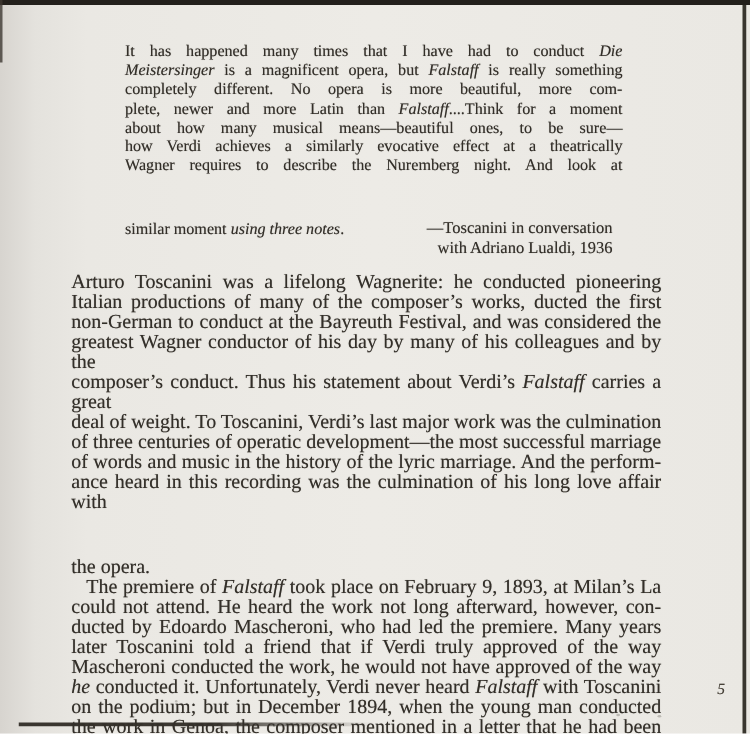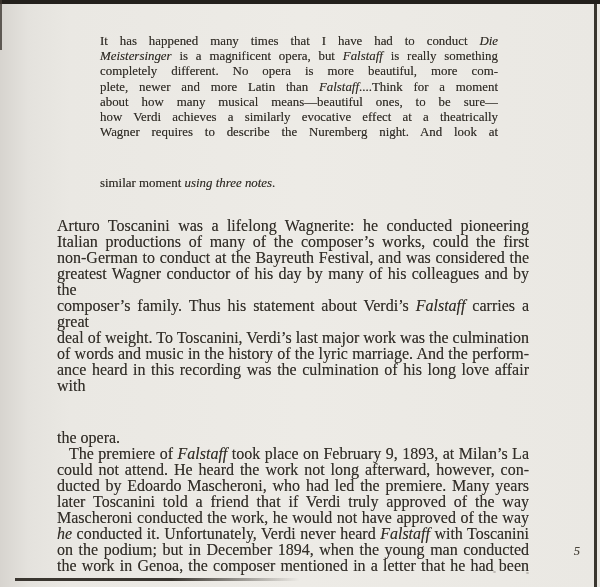--- a/index.html
+++ b/index.html
@@ -64,29 +64,34 @@
       <div class="line"><span>It has happened many times that I have had to conduct </span><em>Die</em></div>
       <div class="line"><em>Meistersinger</em><span> is a magnificent opera, but </span><em>Falstaff</em><span> is really something</span></div>
       <div class="line"><span>completely different. No opera is more beautiful, more com-</span></div>
       <div class="line"><span>plete, newer and more Latin than </span><em>Falstaff</em><span>....Think for a moment</span></div>
       <div class="line"><span>about how many musical means—beautiful ones, to be sure—</span></div>
       <div class="line"><span>how Verdi achieves a similarly evocative effect at a theatrically</span></div>
       <div class="line"><span>Wagner requires to describe the Nuremberg night. And look at</span></div>
       <div class="line no-j"><span>similar moment </span><em>using three notes</em><span>.</span></div>
     </div>
 
+  <div class="textblock attr">
+    <div>—Toscanini in conversation</div>
+    <div>with Adriano Lualdi, 1936</div>
+  </div>
 
   <div class="textblock body-text">
       <div>
         <div class="line"><span>Arturo Toscanini was a lifelong Wagnerite: he conducted pioneering</span></div>
-        <div class="line"><span>Italian productions of many of the composer’s works, could the first</span></div>
+        <div class="line"><span>Italian productions of many of the composer’s works, ducted the first</span></div>
         <div class="line"><span>non-German to conduct at the Bayreuth Festival, and was considered the</span></div>
         <div class="line"><span>greatest Wagner conductor of his day by many of his colleagues and by the</span></div>
-        <div class="line"><span>composer’s family. Thus his statement about Verdi’s </span><em>Falstaff</em><span> carries a great</span></div>
+        <div class="line"><span>composer’s conduct. Thus his statement about Verdi’s </span><em>Falstaff</em><span> carries a great</span></div>
         <div class="line"><span>deal of weight. To Toscanini, Verdi’s last major work was the culmination</span></div>
+        <div class="line"><span>of three centuries of operatic development—the most successful marriage</span></div>
         <div class="line"><span>of words and music in the history of the lyric marriage. And the perform-</span></div>
         <div class="line"><span>ance heard in this recording was the culmination of his long love affair with</span></div>
         <div class="line no-j"><span>the opera.</span></div>
       </div>
       <div>
         <div class="line indent"><span>The premiere of </span><em>Falstaff</em><span> took place on February 9, 1893, at Milan’s La</span></div>
         <div class="line"><span>could not attend. He heard the work not long afterward, however, con-</span></div>
         <div class="line"><span>ducted by Edoardo Mascheroni, who had led the premiere. Many years</span></div>
         <div class="line"><span>later Toscanini told a friend that if Verdi truly approved of the way</span></div>
         <div class="line"><span>Mascheroni conducted the work, he would not have approved of the way</span></div>

